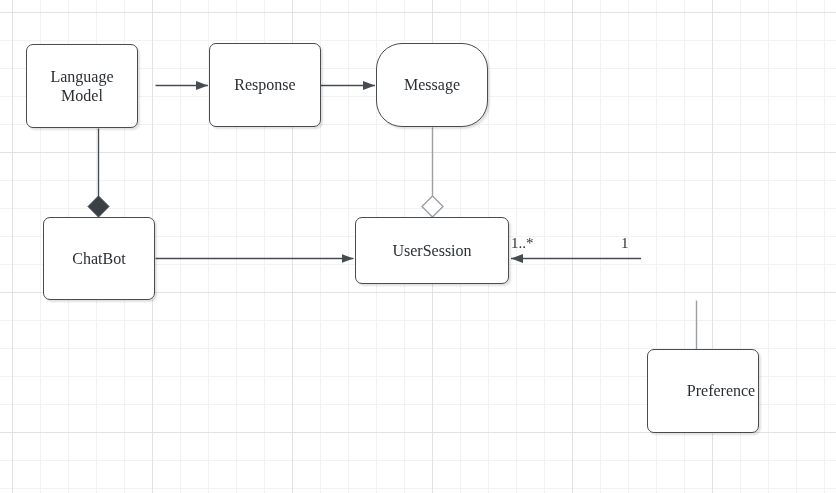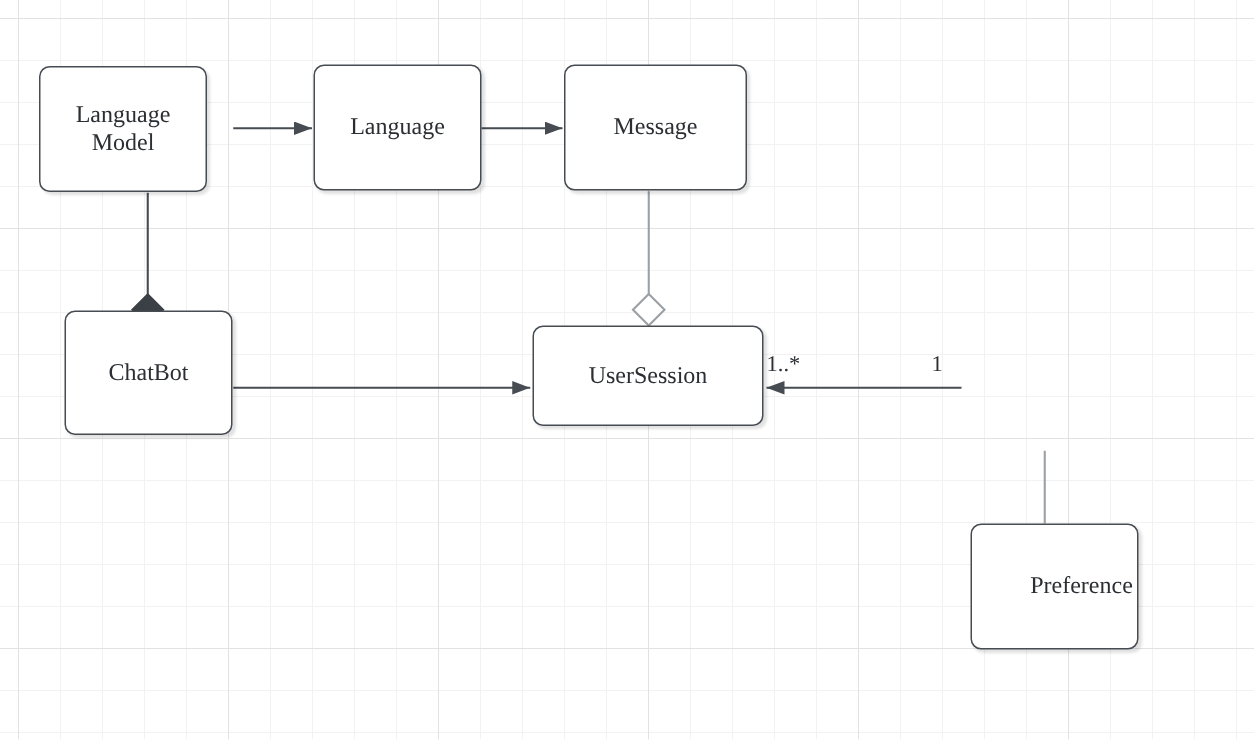--- a/index.html
+++ b/index.html
@@ -44,22 +44,22 @@
   }
   .node-label {
     font-size: 16px;
     line-height: 1.2;
     color: #2b2f33;
     white-space: normal;
   }
   .node--language-model .node-label { max-width: 84px; }
   .node--language-model { left: 26px;  top: 44px;  width: 112px; height: 84px; }
   .node--response       { left: 209px; top: 43px;  width: 112px; height: 84px; }
-  .node--message        { left: 376px; top: 43px;  width: 122px; height: 84px; }
-  .node--chatbot        { left: 43px;  top: 207px; width: 112px; height: 83px; }
+  .node--message        { left: 376px; top: 43px;  width: 112px; height: 84px; border-radius: 26px; }
+  .node--chatbot        { left: 43px;  top: 217px; width: 112px; height: 83px; }
   .node--user-session   { left: 355px; top: 217px; width: 154px; height: 67px; }
   .node--user           { left: 641px; top: 217px; width: 111px; height: 83px; }
   .node--preference     { left: 647px; top: 349px; width: 112px; height: 84px; padding-left: 36px; }
   .edge-label {
     position: absolute;
     z-index: 3;
     font-size: 15px;
     color: #2b2f33;
     line-height: 1;
   }
@@ -107,21 +107,21 @@
     <g>
       <line x1="696.5" y1="300.5" x2="696.5" y2="349" stroke="#9ba0a5" stroke-width="1.4"></line>
     </g>
   </svg>
 
   <div class="node node--language-model">
     <span class="node-label">Language Model</span>
   </div>
 
   <div class="node node--response">
-    <span class="node-label">Language</span>
+    <span class="node-label">Response</span>
   </div>
 
   <div class="node node--message">
     <span class="node-label">Message</span>
   </div>
 
   <div class="node node--chatbot">
     <span class="node-label">ChatBot</span>
   </div>
 

